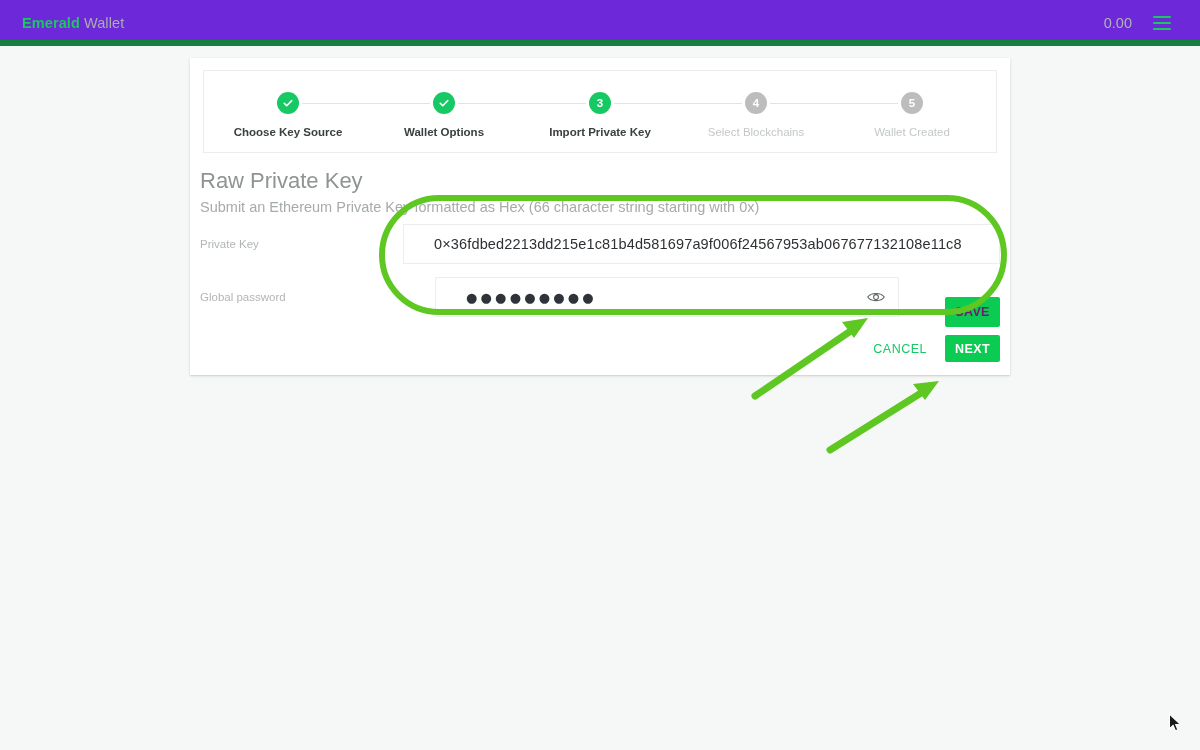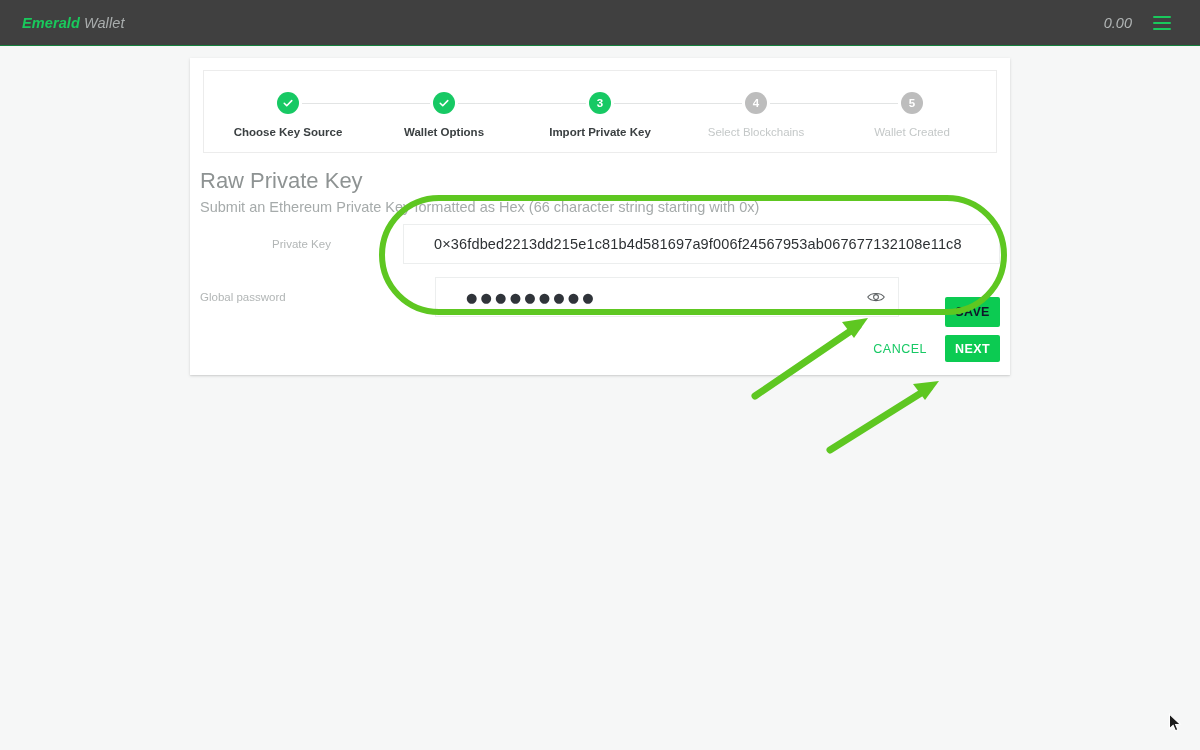--- a/index.html
+++ b/index.html
@@ -9,23 +9,23 @@
     background: #f6f7f7;
     font-family: "Liberation Sans", sans-serif;
     overflow: hidden;
   }
   #root { position: relative; width: 1200px; height: 750px; }
 
   
   .header {
     position: absolute; left: 0; top: 0;
     width: 1200px; height: 46px;
-    background: #404040;
-    border-bottom: 1px solid #15803d;
-    display: flex; align-items: center; font-style: italic;
+    background: #6d28d9;
+    border-bottom: 6px solid #15803d;
+    display: flex; align-items: center;
   }
   .brand {
     position: absolute; left: 22px; top: 0; height: 46px;
     display: flex; align-items: center;
     font-size: 14.5px; letter-spacing: .1px;
   }
   .brand-emerald { color: #19c95c; font-weight: 600; }
   .brand-wallet { color: #a9adad; font-weight: 400; margin-left: 4px; }
   .balance {
     position: absolute; right: 68px; top: 0; height: 46px;
@@ -98,21 +98,21 @@
   }
   .form-sub {
     position: absolute; left: 10px; top: 141px;
     font-size: 14.5px; color: #a6abab; font-weight: 400;
   }
   .field-row {
     position: absolute; left: 10px;
     width: 800px; height: 40px;
     display: flex; align-items: center;
   }
-  .row-key { top: 166px; text-align: center; }
+  .row-key { top: 166px; }
   .row-pwd { top: 219px; gap: 32px; }
   .field-label {
     width: 203px; font-size: 11.5px; color: #b2b6b6;
     padding-left: 0; flex: 0 0 203px;
   }
   .field-box {
     flex: 1 1 auto;
     height: 40px; background: #fff;
     border: 1px solid #eceeee;
     display: flex; align-items: center;
@@ -129,21 +129,21 @@
     font-family: "DejaVu Sans", sans-serif;
   }
   .eye-btn {
     position: absolute; right: 10px; top: 0; bottom: 0;
     width: 24px; display: flex; align-items: center; justify-content: center;
     cursor: pointer;
   }
   .save-btn {
     margin-left: 14px;
     width: 55px; height: 30px;
-    background: #0ccb52; color: #0f172a;
+    background: #0ccb52; color: #701a75;
     border: none; border-radius: 2px;
     font-family: "Liberation Sans", sans-serif;
     font-size: 12.5px; font-weight: 600; letter-spacing: .4px;
     cursor: pointer;
     display: flex; align-items: center; justify-content: center; margin-top: 30px;
   }
 
   
   .actions {
     position: absolute; right: 10px; top: 277px;

